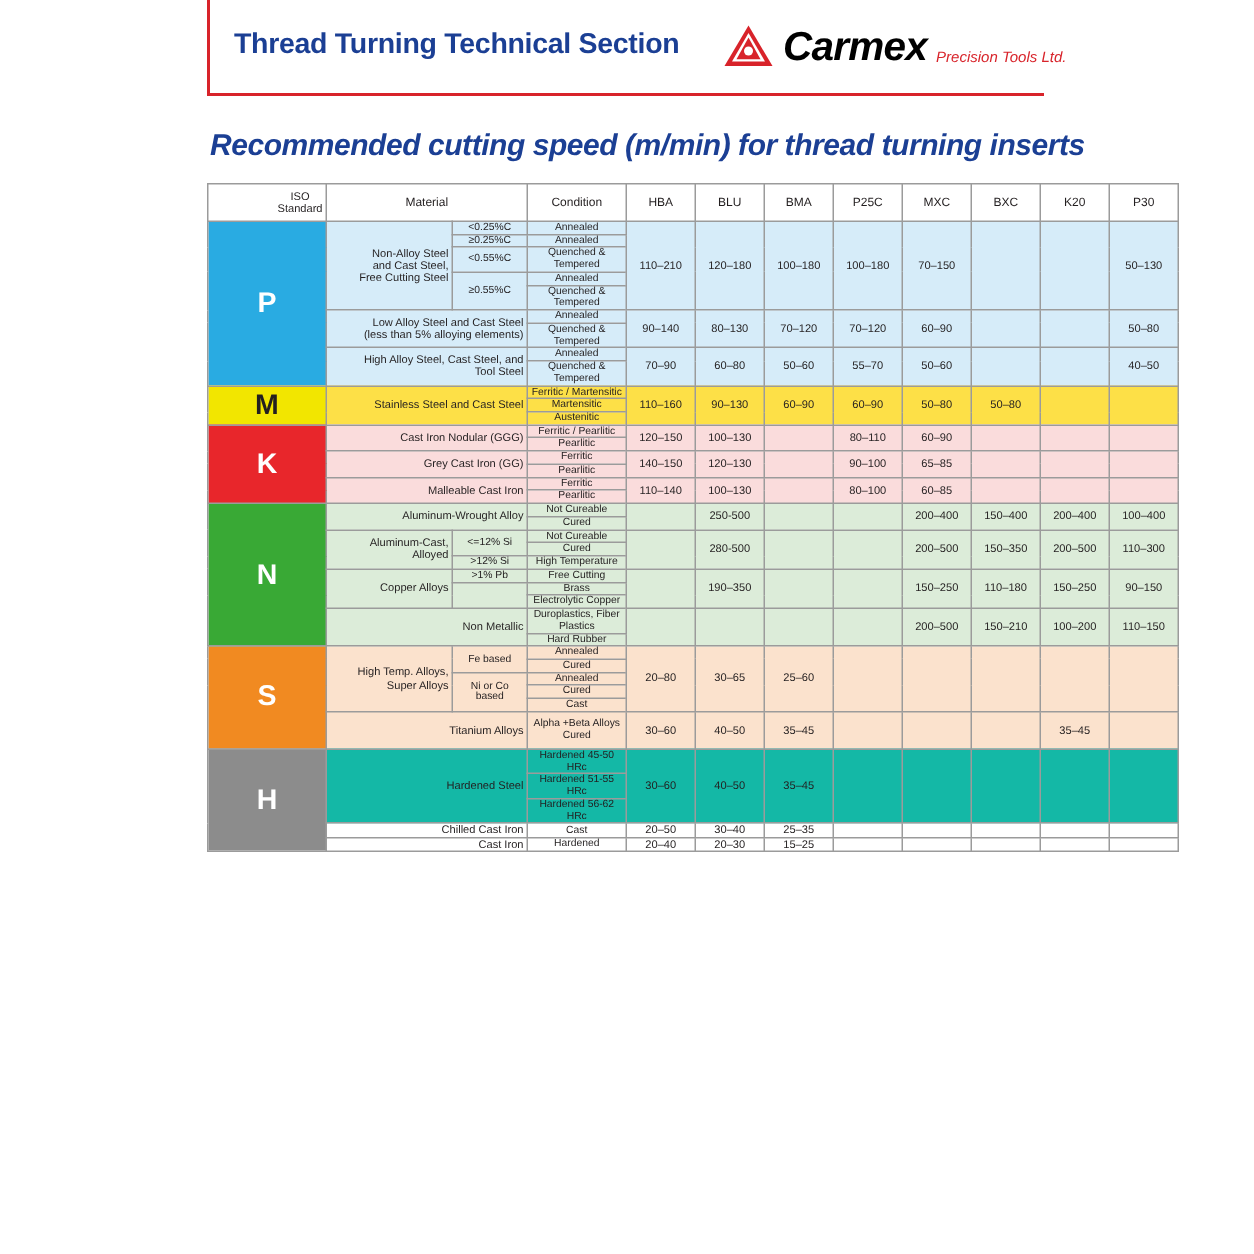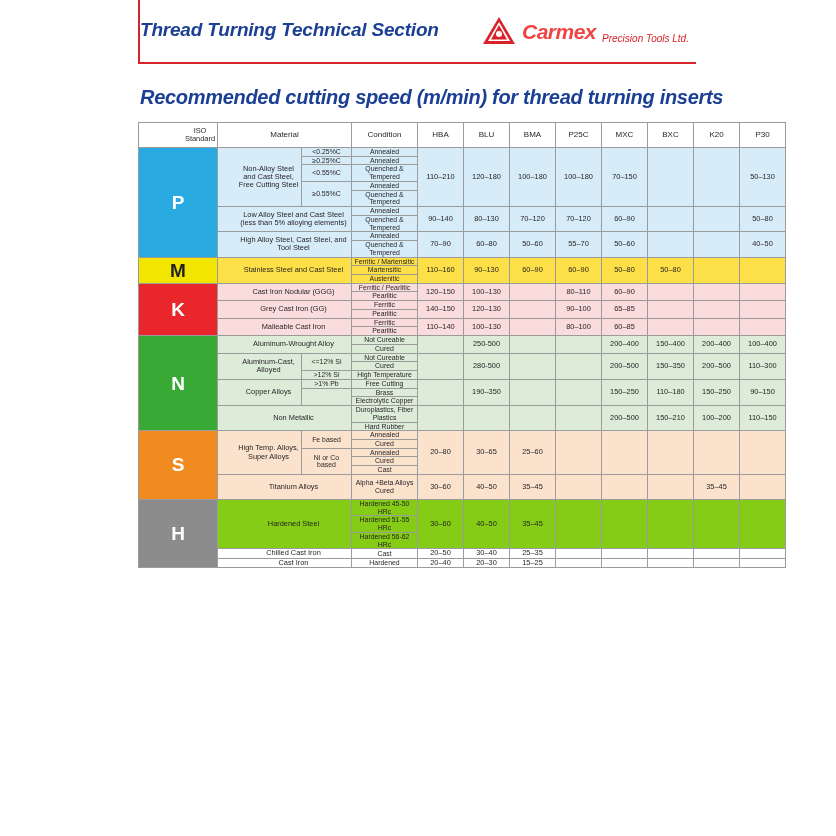--- a/index.html
+++ b/index.html
@@ -11,32 +11,32 @@
     overflow:hidden;
   }
   .page{position:relative;width:836px;height:836px;}
 
   
   .header{
     position:absolute;left:0;top:0;width:836px;height:62px;
   }
   .header-title{
     position:absolute;left:140px;top:19px;
-    font-size:19px;font-weight:bold;font-style:italic;
-    color:#1b3f94;letter-spacing:-0.2px;
+    font-size:19px;font-weight:bold;
+    color:#1b3f94;letter-spacing:-0.2px;padding-left:16px;
   }
   .brand{
     position:absolute;left:482px;top:14px;height:34px;
     display:flex;align-items:center;
   }
   .brand-mark{
     width:34px;height:30px;margin-right:6px;position:relative;
   }
   .brand-name{
-    font-size:21px;font-weight:bold;font-style:italic;color:#ef4444;
+    font-size:27px;font-weight:bold;font-style:italic;color:#000000;
     line-height:1;letter-spacing:-0.5px;
   }
   .brand-sub{
     font-size:10px;font-weight:normal;font-style:italic;color:#d8232a;
     margin-left:6px;align-self:flex-end;padding-bottom:4px;
   }
   .rule-top{
     position:absolute;left:140px;top:62px;width:556px;height:2px;background:#d8232a;
   }
   .rule-left{
@@ -63,39 +63,39 @@
     color:#231f20;
     font-weight:normal;
   }
   .hdr td{
     font-size:8px;font-weight:normal;background:#ffffff;height:24px;
   }
   .hdr .iso{font-size:7.4px;padding-left:46px;}
   .grp{
     font-size:19px;font-weight:bold;color:#ffffff;width:26px;
   }
-  .matname{text-align:center;padding-left:20px;font-size:7.4px;}
+  .matname{text-align:right;padding-left:20px;font-size:7.4px;}
   .cond{font-size:6.9px;}
   .pct{font-size:6.9px;}
 
   
   .g-p{background:#29abe2;}
   .g-m{background:#f2e600;color:#231f20 !important;}
   .g-k{background:#e8262b;}
   .g-n{background:#39a935;}
   .g-s{background:#f18a21;}
   .g-h{background:#8c8c8c;}
 
   
   .t-p{background:#d6ecf9;}
   .t-m{background:#fde047;}
   .t-k{background:#fadcdc;}
   .t-n{background:#dcecd9;}
   .t-s{background:#fbe2cd;}
-  .t-h{background:#84cc16;}
+  .t-h{background:#14b8a6;}
   .t-w{background:#ffffff;}
 </style>
 </head>
 <body>
 
 <div class="page">
 
   <div class="header">
     <div class="rule-left"></div>
     <div class="header-title">Thread Turning Technical Section</div>

